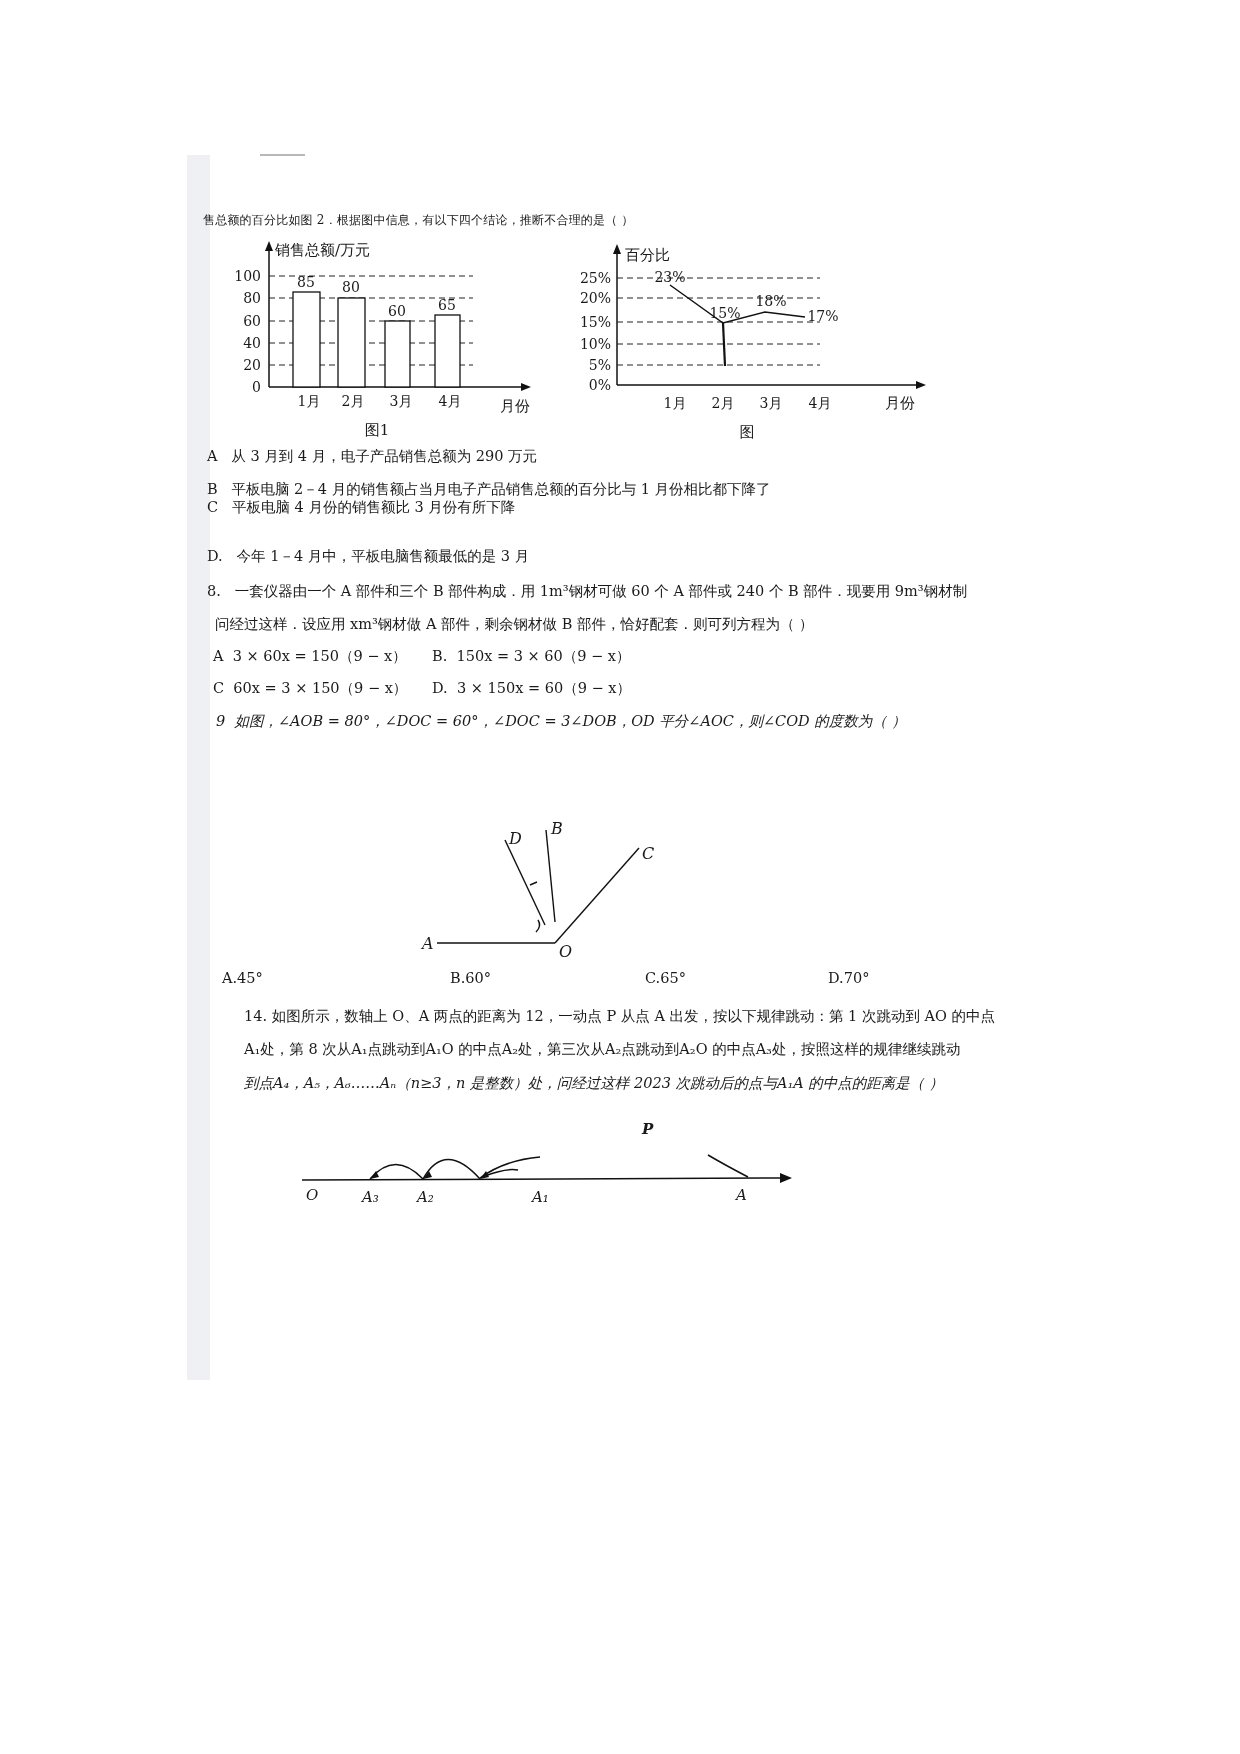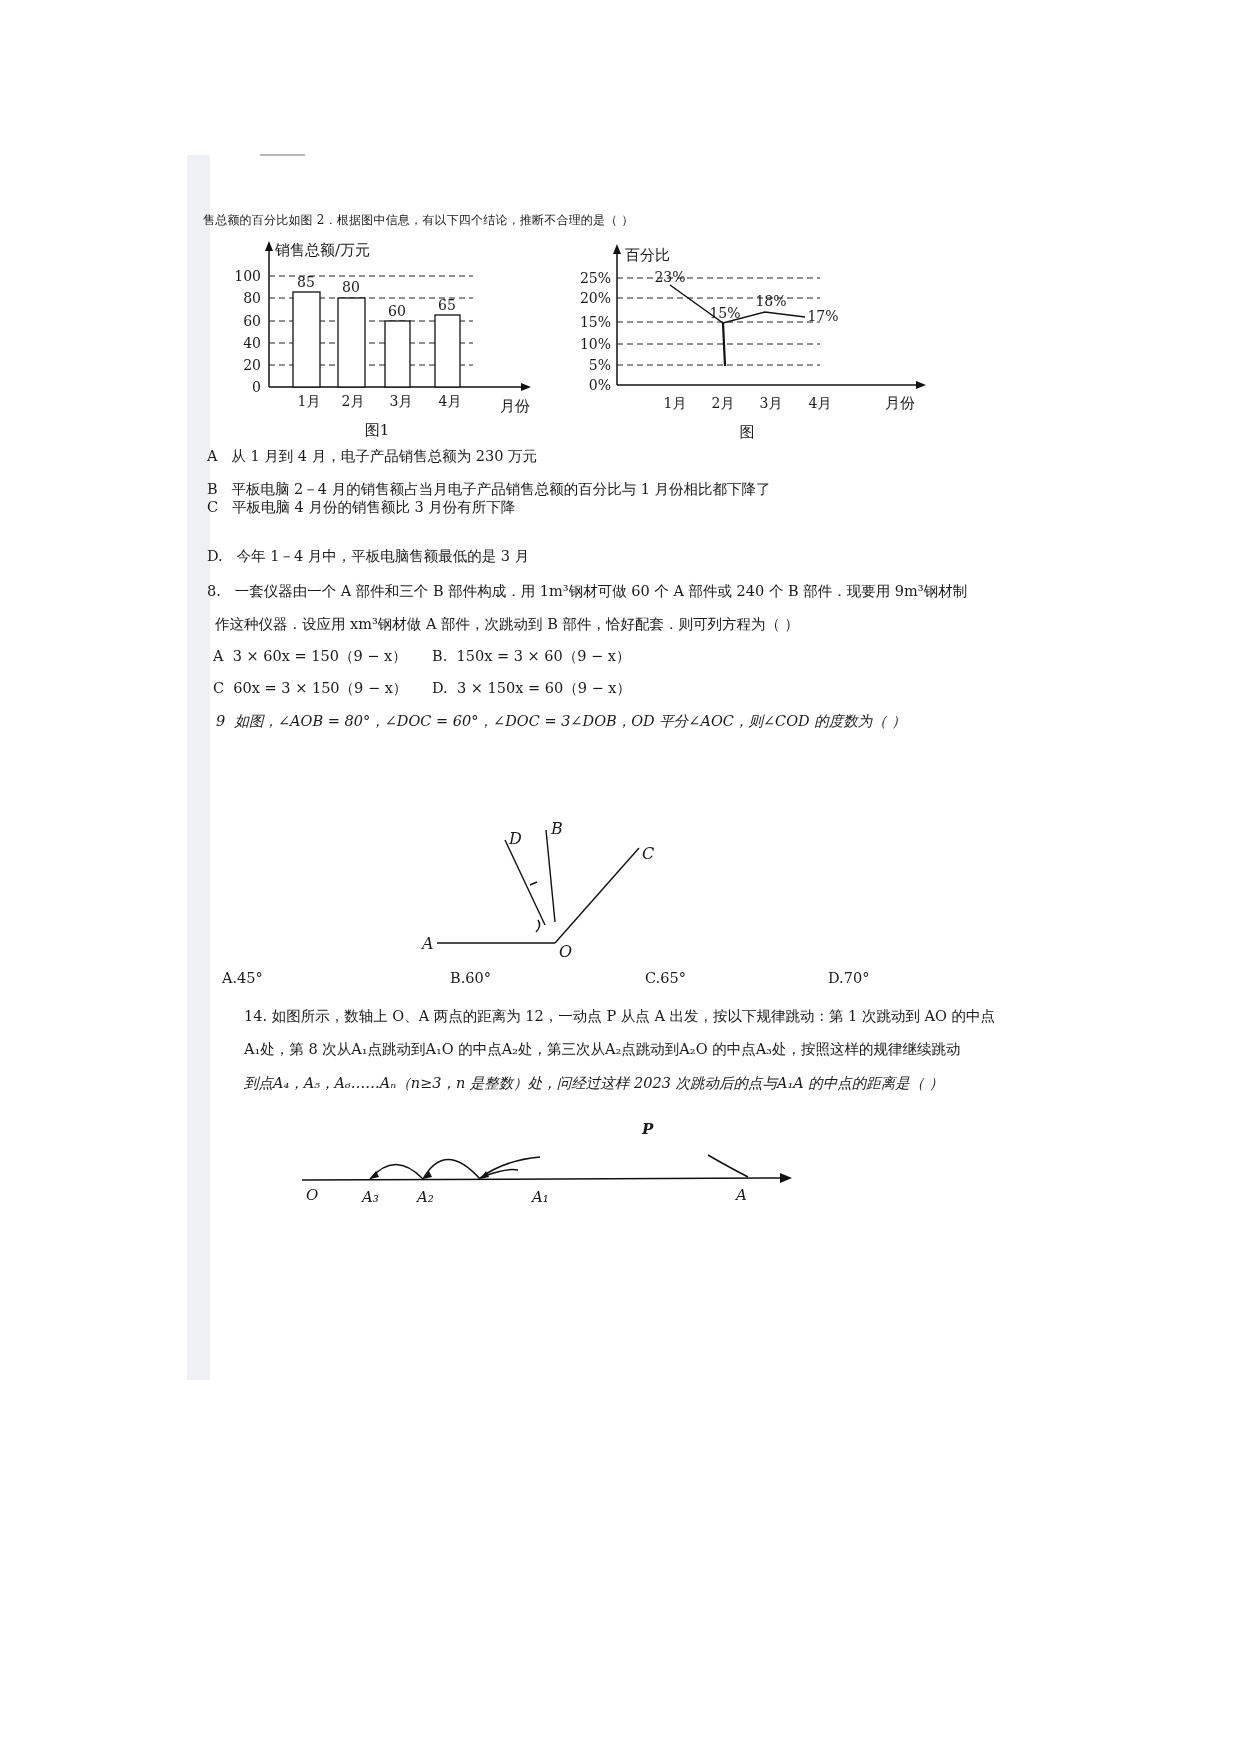--- a/index.html
+++ b/index.html
@@ -97,36 +97,36 @@
     <text x="196" y="168" text-anchor="middle">3月</text>
     <text x="245" y="168" text-anchor="middle">4月</text>
     <text x="325" y="168" text-anchor="middle" font-size="15">月份</text>
     <text x="50" y="20" font-size="15" font-family="DejaVu Sans, sans-serif">百分比</text>
     <text x="172" y="197" text-anchor="middle" font-size="15">图</text>
   </g>
 </svg>
 </div>
 
 <div class="opt" style="left:207px; top:447px;">
-  <span>A</span>&nbsp;&nbsp;&nbsp;<span>从 1 月到 4 月，电子产品销售总额为 230 万元</span>
+  <span>A</span>&nbsp;&nbsp;&nbsp;<span>从 3 月到 4 月，电子产品销售总额为 290 万元</span>
 </div>
 <div class="opt" style="left:207px; top:480px;">
   <span>B</span>&nbsp;&nbsp;&nbsp;<span>平板电脑 2－4 月的销售额占当月电子产品销售总额的百分比与 1 月份相比都下降了</span>
 </div>
 <div class="opt" style="left:207px; top:498px;">
   <span>C</span>&nbsp;&nbsp;&nbsp;<span>平板电脑 4 月份的销售额比 3 月份有所下降</span>
 </div>
 <div class="opt" style="left:207px; top:547px;">
   <span>D.</span>&nbsp;&nbsp;&nbsp;<span>今年 1－4 月中，平板电脑售额最低的是 3 月</span>
 </div>
 
 <div class="opt" style="left:207px; top:582px;">
   <span>8.</span>&nbsp;&nbsp;&nbsp;<span>一套仪器由一个 A 部件和三个 B 部件构成．用 1m³钢材可做 60 个 A 部件或 240 个 B 部件．现要用 9m³钢材制</span>
 </div>
-<div class="opt" style="left:215px; top:615px;">作这种仪器．设应用 xm³钢材做 A 部件，次跳动到 B 部件，恰好配套．则可列方程为（    ）</div>
+<div class="opt" style="left:215px; top:615px;">问经过这样．设应用 xm³钢材做 A 部件，剩余钢材做 B 部件，恰好配套．则可列方程为（    ）</div>
 <div class="opt" style="left:213px; top:647px;">
   <span>A</span>&nbsp;&nbsp;<span>3 × 60x = 150（9 − x）</span>
 </div>
 <div class="opt" style="left:432px; top:647px;">
   <span>B.</span>&nbsp;&nbsp;<span>150x = 3 × 60（9 − x）</span>
 </div>
 <div class="opt" style="left:213px; top:679px;">
   <span>C</span>&nbsp;&nbsp;<span>60x = 3 × 150（9 − x）</span>
 </div>
 <div class="opt" style="left:432px; top:679px;">

